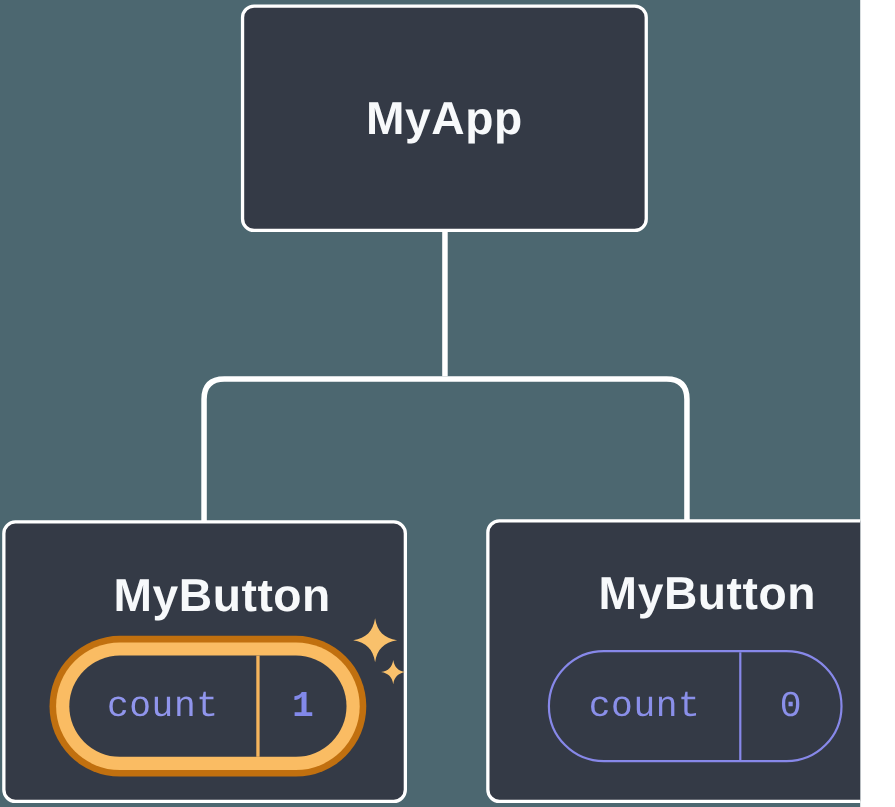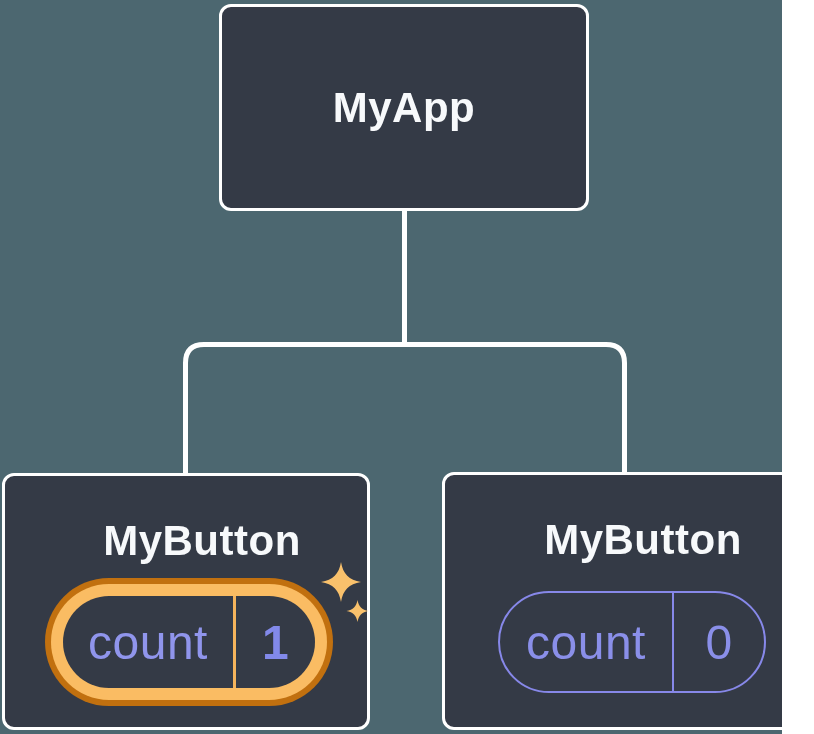--- a/index.html
+++ b/index.html
@@ -46,22 +46,23 @@
     left:58px;top:120px;width:252px;height:92px;
     background:#343a46;
     box-shadow:0 0 0 12px #fabc63, 0 0 0 18px #c1700f;
   }
   .pill-normal{
     left:53px;top:116px;width:268px;height:102px;
     border:2.5px solid #8788e9;
   }
   .seg{
     display:flex;align-items:center;justify-content:center;
-    font-size:48px;
+    font-size:33px;
     letter-spacing:.5px;
+    font-family:Liberation Mono, monospace;
   }
   .seg-name{color:#9095ec;}
   .pill-highlight .seg-name{width:170px;border-right:3px solid #f5b45c;}
   .pill-highlight .seg-value{flex:1;font-weight:700;color:#8289ea;}
   .pill-normal .seg-name{width:172px;border-right:2.5px solid #8788e9;color:#8a8fe9;}
   .pill-normal .seg-value{flex:1;font-weight:400;color:#8a8fe9;}
   .sparkles{position:absolute;left:300px;top:80px;}
 </style>
 </head>
 <body>

